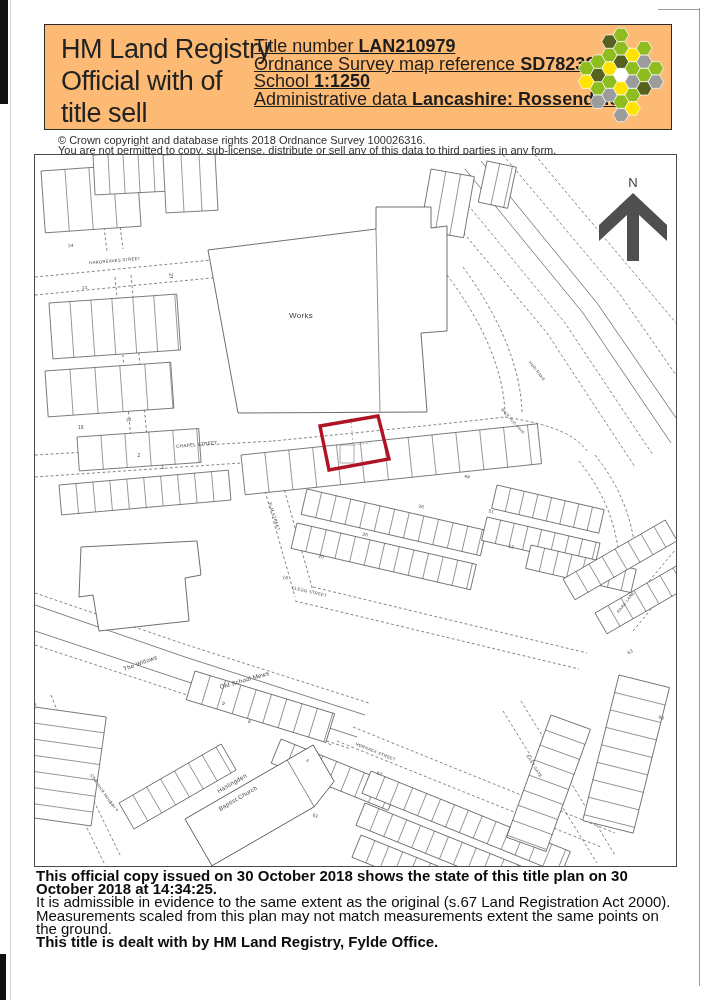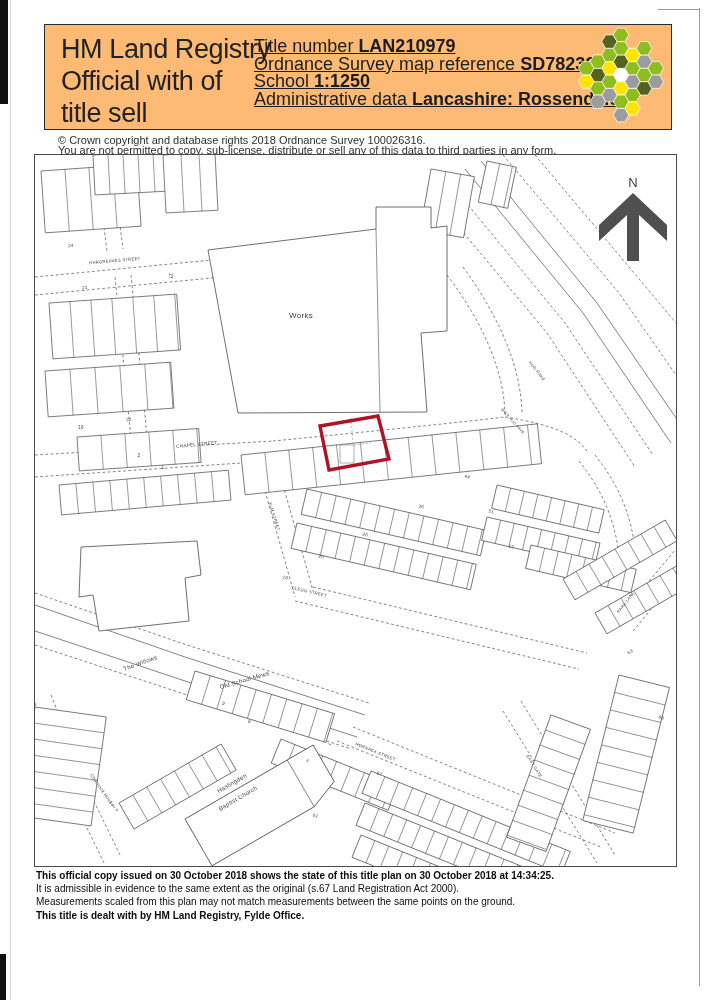--- a/index.html
+++ b/index.html
@@ -12,21 +12,21 @@
               border:1.6px solid #2b2b2b;background:#fdba74;}
   .org-title{position:absolute;left:16px;top:8px;font-size:27px;line-height:32px;
              letter-spacing:-.4px;color:#222;}
   .fields{position:absolute;left:209px;top:13px;font-size:18px;line-height:17.6px;text-decoration:underline;}
   .fields b{font-weight:700;}
   .logo-wrap{position:absolute;right:2px;top:2px;width:96px;height:96px;}
   .copyright{position:absolute;left:58px;top:136px;font-size:11px;line-height:9.8px;color:#2e2e2e;}
   .map-box{position:absolute;left:34px;top:154px;width:641px;height:711px;
            border:1px solid #4a4a4a;background:#fff;}
   .map-box svg{display:block;}
-  .footer{position:absolute;left:36px;top:869px;width:640px;font-size:10px;
+  .footer{position:absolute;left:36px;top:869px;width:640px;font-size:15px;
           line-height:13.2px;color:#0c0c0c;}
   .footer .bold{font-weight:700;}
   svg text{font-family:"Liberation Sans","DejaVu Sans",sans-serif;fill:#3c3c3c;}
 </style>
 </head>
 <body>
 
 <div class="scanbar" style="left:0;top:0;width:8px;height:104px;"></div>
 <div class="scanbar" style="left:0;top:954px;width:6px;height:46px;"></div>
 <div class="frame-v" style="left:699px;top:8px;height:978px;"></div>
@@ -284,15 +284,15 @@
         <text transform="translate(344,620) rotate(22)" font-size="4.6" text-anchor="middle" fill="#444" letter-spacing="0.3">67</text>
         <text transform="translate(626,564) rotate(14)" font-size="4.6" text-anchor="middle" fill="#444" letter-spacing="0.3">60</text>
         <text transform="translate(596,498) rotate(-30)" font-size="4.6" text-anchor="middle" fill="#444" letter-spacing="0.3">63</text>
       </g>
   </svg>
 </div>
 
 <div class="footer">
   <div class="bold">This official copy issued on 30 October 2018 shows the state of this title plan on 30 October 2018 at 14:34:25.</div>
   <div>It is admissible in evidence to the same extent as the original (s.67 Land Registration Act 2000).</div>
-  <div>Measurements scaled from this plan may not match measurements between the same points on the ground.</div>
+  <div>Measurements scaled from this plan may not match measurements extent the same points on the ground.</div>
   <div class="bold">This title is dealt with by HM Land Registry, Fylde Office.</div>
 </div>
 
 </body></html>

